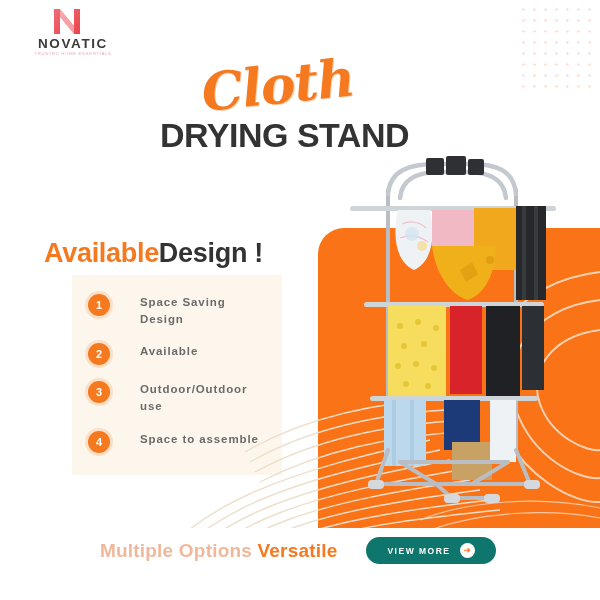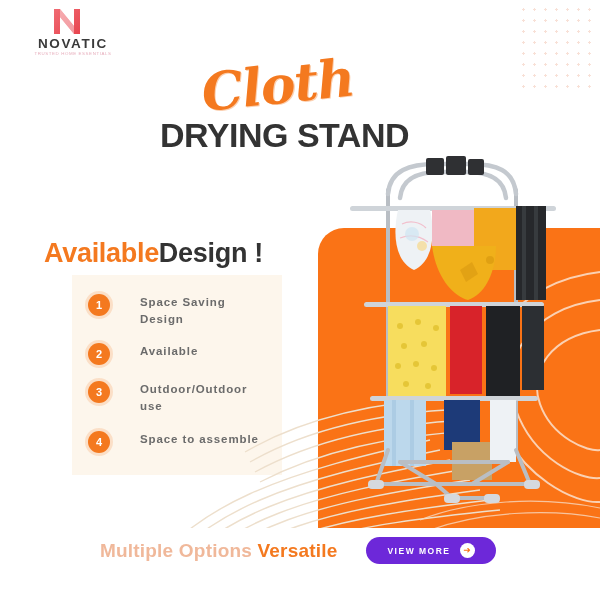--- a/index.html
+++ b/index.html
@@ -95,21 +95,21 @@
   .bottombar{position:absolute;left:0;top:528px;width:600px;height:72px;background:#ffffff;}
   .bb-text{
     position:absolute;left:100px;top:540px;
     font-size:19px;font-weight:700;letter-spacing:.2px;
     font-family:"Liberation Sans",sans-serif;white-space:nowrap;
   }
   .bb-text .w1{color:#f0b89a;}
   .bb-text .w2{color:#f4791f;}
   .viewmore{
     position:absolute;left:366px;top:537px;width:130px;height:27px;
-    background:#6d28d9;border-radius:14px;display:flex;align-items:center;
+    background:#0f766e;border-radius:14px;display:flex;align-items:center;
     justify-content:center;border:none;cursor:pointer;
   }
   .vm-label{
     color:#ffffff;font-size:8.5px;font-weight:700;letter-spacing:1.5px;
     font-family:"Liberation Sans",sans-serif;
   }
   .vm-arrow{
     width:15px;height:15px;border-radius:50%;background:#ffffff;
     margin-left:9px;display:flex;align-items:center;justify-content:center;
     color:#fa7316;font-size:9px;line-height:1;

